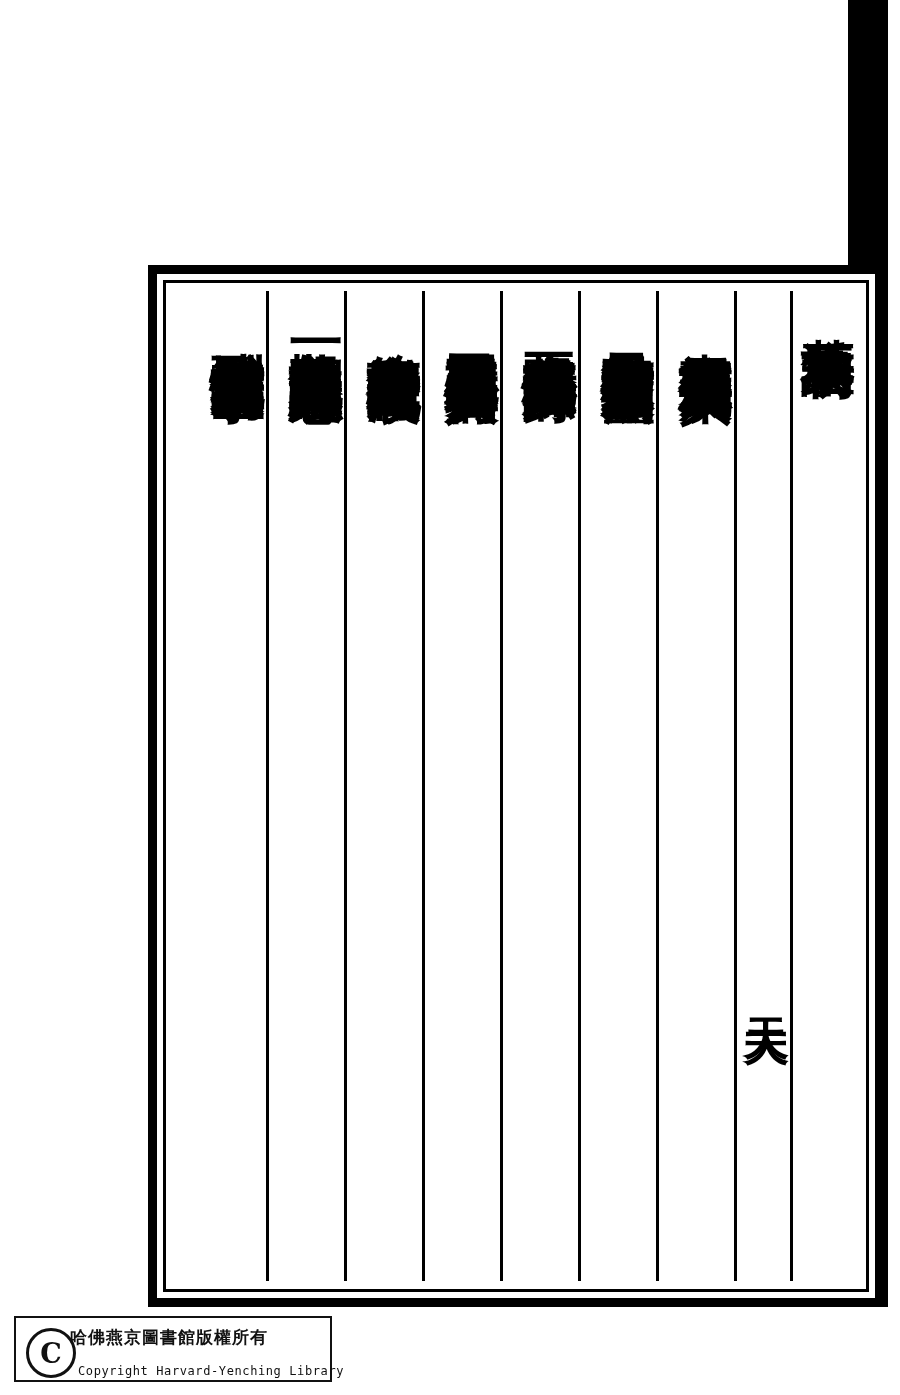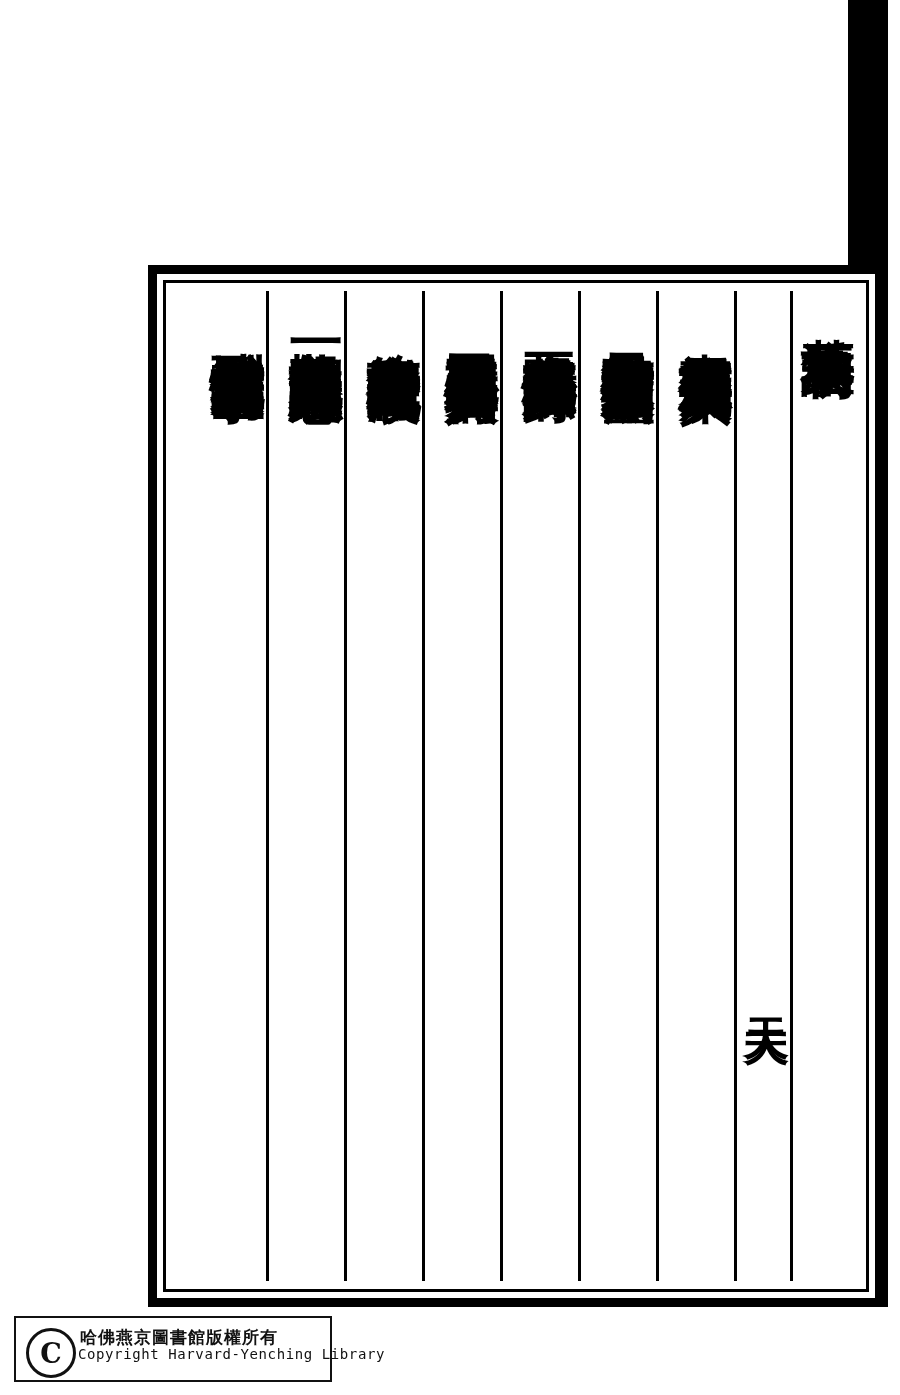--- a/index.html
+++ b/index.html
@@ -133,35 +133,35 @@
     display: flex;
     align-items: center;
     justify-content: center;
     font-family: "DejaVu Serif", serif;
     font-size: 27px;
     font-weight: 700;
     color: #111111;
   }
   #stamp-cn {
     position: absolute;
-    left: 64px;
+    left: 54px;
     top: 8px;
     font-family: "DejaVu Sans", sans-serif;
     font-size: 17px;
     font-weight: 700;
     color: #111111;
     letter-spacing: 1px;
     white-space: nowrap;
   }
   #stamp-en {
     position: absolute;
     left: 62px;
-    top: 28px;
+    top: 46px;
     font-family: "DejaVu Sans Mono", monospace;
-    font-size: 14px;
+    font-size: 12px;
     color: #111111;
     letter-spacing: 0.6px;
     white-space: nowrap;
   }
 </style>
 </head>
 <body>
 
 <div id="scan-page">
 

